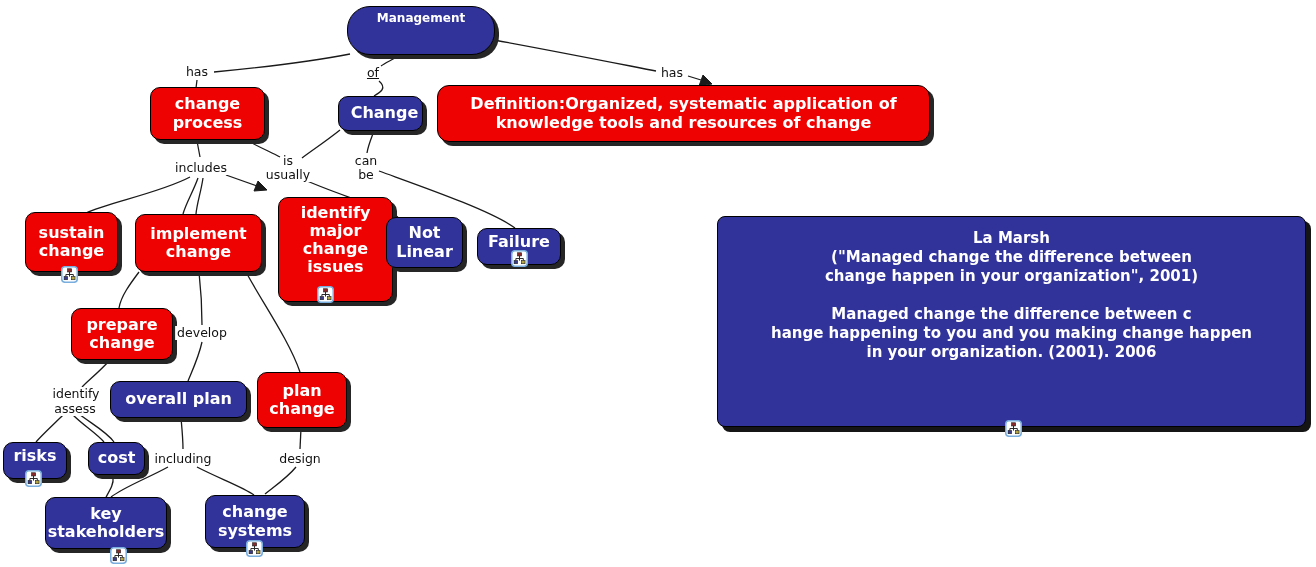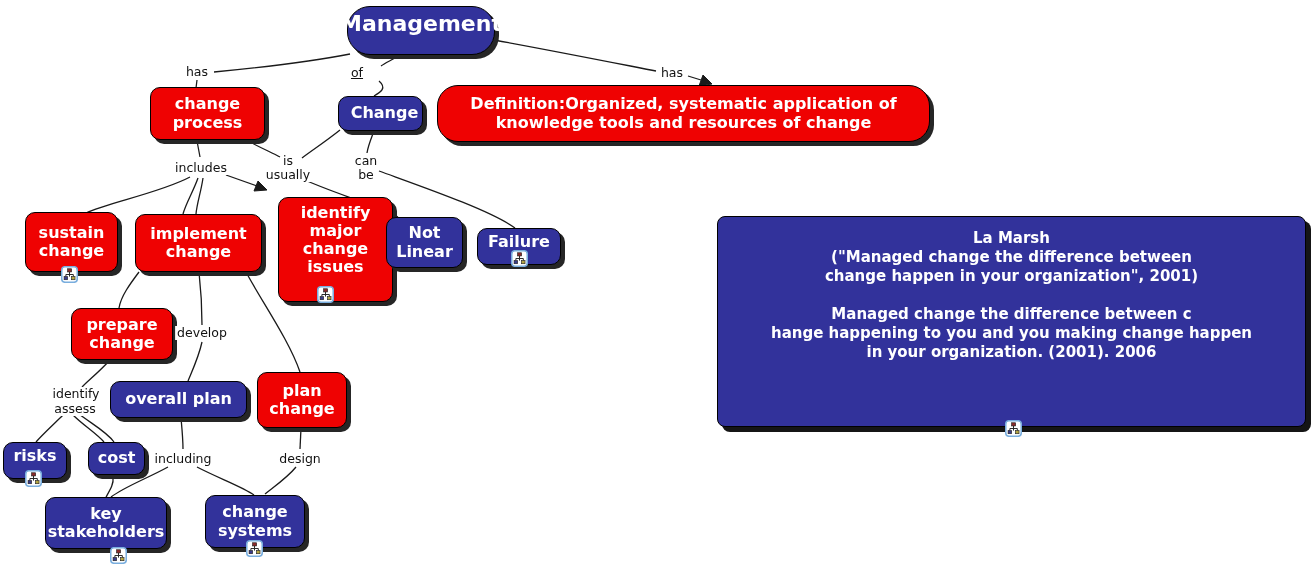--- a/index.html
+++ b/index.html
@@ -21,22 +21,22 @@
   #edges path{stroke:var(--line);stroke-width:1.3;fill:none;}
   #edges polygon{fill:var(--line);stroke:var(--line);}
   .node{
     position:absolute;border:1.7px solid #000;border-radius:10px;
     color:var(--node-text);font-weight:bold;font-size:16px;line-height:1.13;
     display:flex;align-items:center;justify-content:center;text-align:center;
     box-shadow:4px 4px 0 #262626;padding:2px 4px;
   }
   .red{background:var(--node-red);}
   .blue{background:var(--node-blue);}
-  .node-mgmt{align-items:flex-start;padding-top:5px;font-size:22px;border-radius:23px;}
-  .node-def{font-size:16px;border-radius:21px;}
+  .node-mgmt{align-items:flex-start;padding-top:5px;font-size:12px;border-radius:23px;}
+  .node-def{font-size:16px;border-radius:12px;}
   .node-lamarsh{
     font-size:15px;line-height:19px;border-radius:8px;box-shadow:5px 5px 0 #151515;
     flex-direction:column;justify-content:flex-start;padding-top:12px;
   }
   .lm-line{min-height:19px;width:100%;text-align:center;}
   .edge-label{
     position:absolute;transform:translate(-50%,-50%);
     font-size:12.5px;color:var(--label-text);background:var(--canvas);
     padding:0 2px;white-space:pre;text-align:center;line-height:14px;
   }
@@ -160,21 +160,21 @@
     <div class="lm-line">La Marsh</div>
     <div class="lm-line">("Managed change the difference between</div>
     <div class="lm-line">change happen in your organization", 2001)</div>
     <div class="lm-line"></div>
     <div class="lm-line">Managed change the difference between c</div>
     <div class="lm-line">hange happening to you and you making change happen</div>
     <div class="lm-line">in your organization. (2001). 2006</div>
   </div>
 
   <div class="edge-label" style="left:197px;top:72px;">has</div>
-  <div class="edge-label" style="left:357px;top:73px;text-decoration:underline;">of</div>
+  <div class="edge-label" style="left:373px;top:73px;text-decoration:underline;">of</div>
   <div class="edge-label" style="left:672px;top:73px;">has</div>
   <div class="edge-label" style="left:201px;top:168px;">includes</div>
   <div class="edge-label" style="left:288px;top:161px;">is</div>
   <div class="edge-label" style="left:288px;top:175px;">usually</div>
   <div class="edge-label" style="left:366px;top:161px;">can</div>
   <div class="edge-label" style="left:366px;top:175px;">be</div>
   <div class="edge-label" style="left:202px;top:333px;">develop</div>
   <div class="edge-label" style="left:76px;top:394px;">identify</div>
   <div class="edge-label" style="left:75px;top:409px;">assess</div>
   <div class="edge-label" style="left:183px;top:459px;">including</div>

